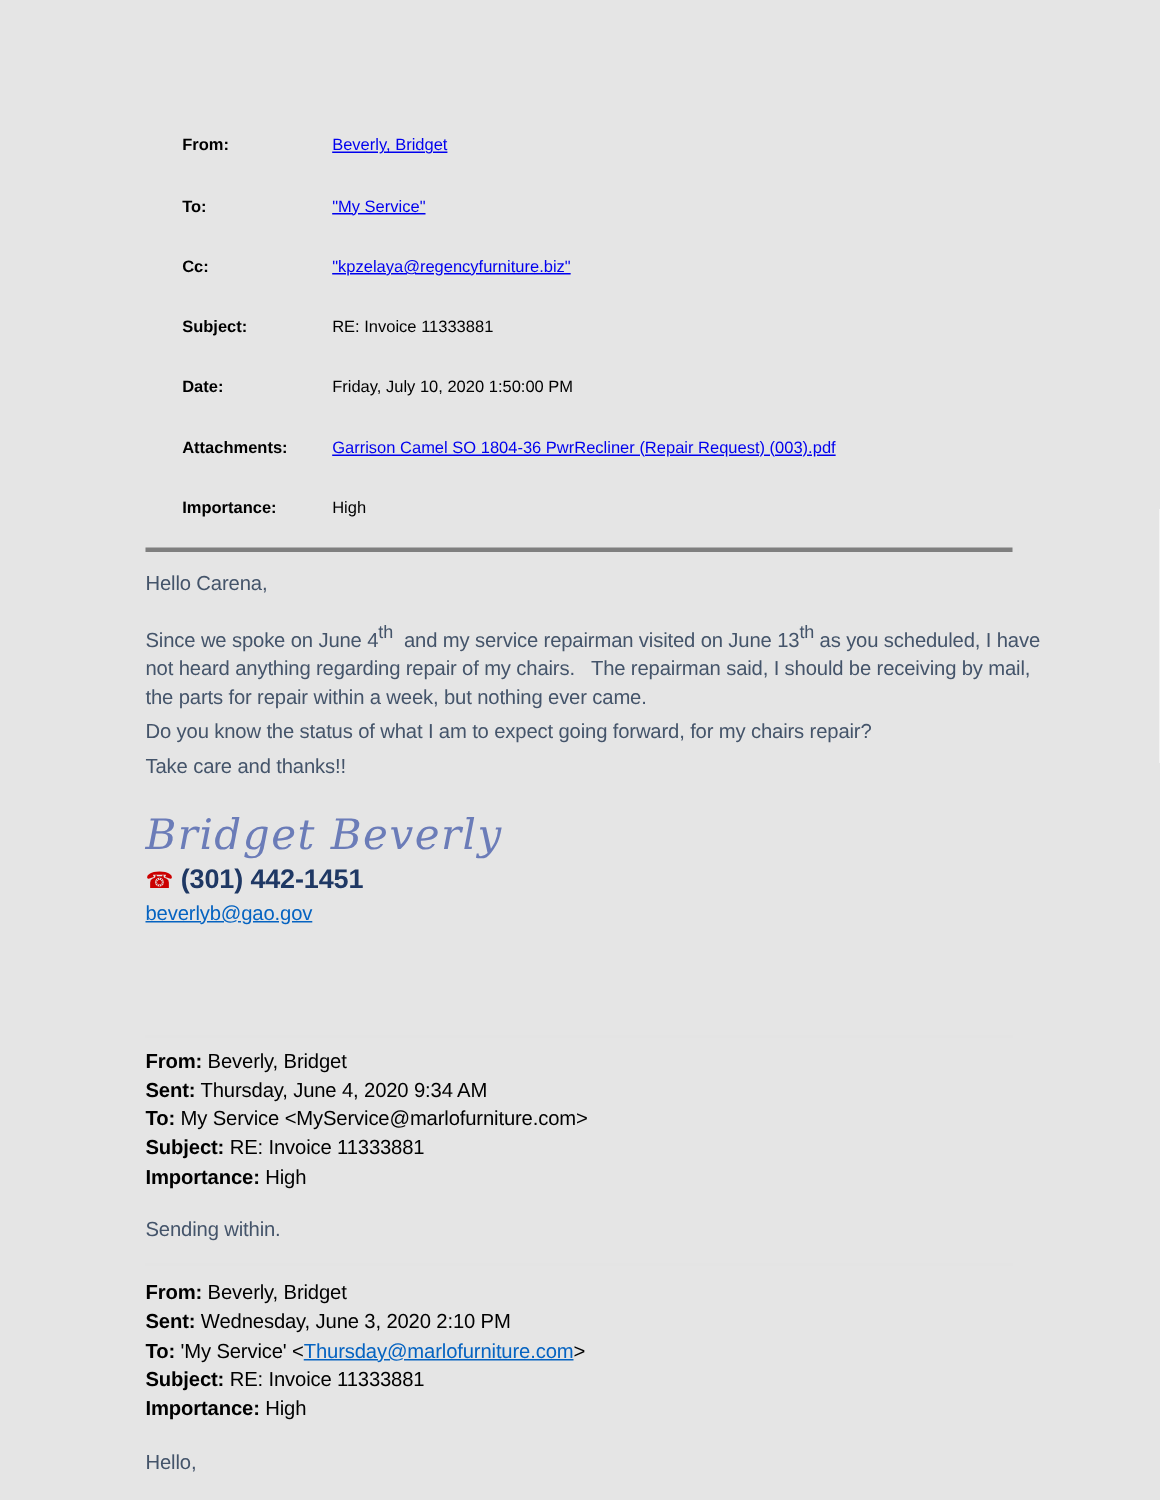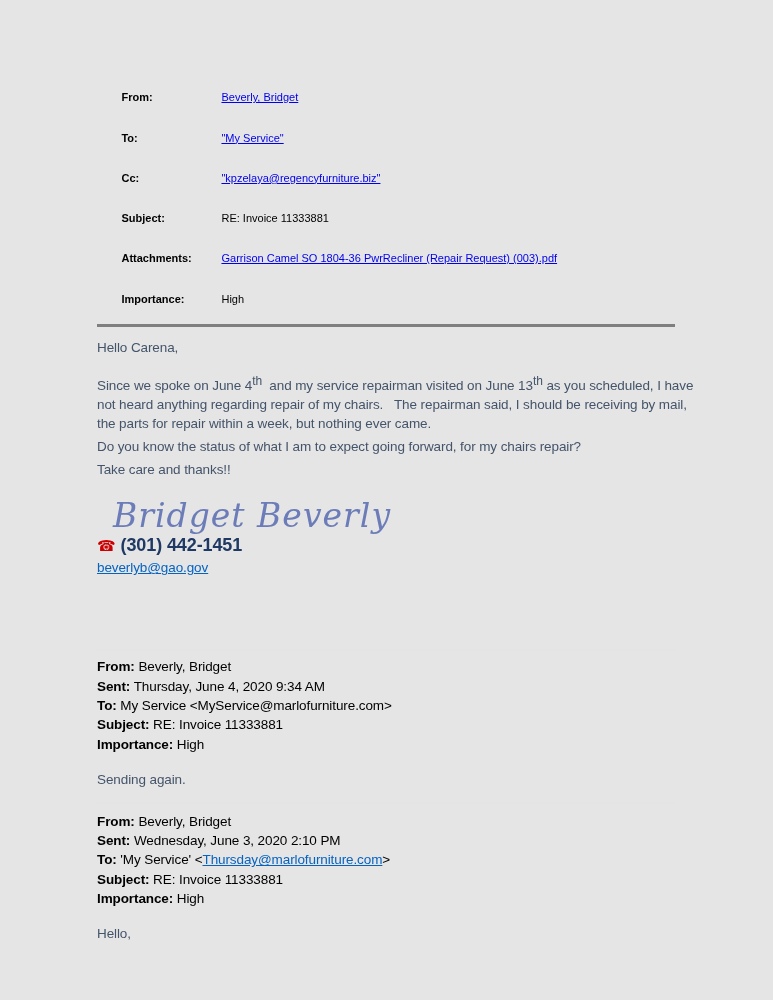--- a/index.html
+++ b/index.html
@@ -49,26 +49,25 @@
 
   
   .body-text { color: #44546A; font-size: 13.5px; letter-spacing: -0.1px; }
   .bline { white-space: pre; line-height: 19px; }
   .bline sup { font-size: 12px; vertical-align: super; line-height: 0; }
 
   
   .sig-name {
     font-family: "DejaVu Serif", serif;
     font-style: italic;
-    font-size: 33px;
+    font-size: 28px;
     color: #6B7CB8;
     letter-spacing: 1px;
     margin-top: 20px;
     line-height: 34px;
-    margin-left: 16px;
   }
   .sig-phone-row { margin-top: 2px; line-height: 20px; white-space: pre; }
   .phone-icon { color: #CC0000; font-size: 15px; }
   .phone-number { color: #1F3864; font-weight: bold; font-size: 18px; }
   .sig-email {
     display: inline-block;
     margin-top: 1px;
     line-height: 19px;
     color: #0563C1;
     text-decoration: underline;
@@ -105,20 +104,23 @@
       <div class="hrow">
         <span class="hlabel">To:</span><a class="hlink">"My Service"</a>
       </div>
       <div class="hrow">
         <span class="hlabel">Cc:</span><a class="hlink">"kpzelaya@regencyfurniture.biz"</a>
       </div>
       <div class="hrow">
         <span class="hlabel">Subject:</span><span class="hvalue">RE: Invoice 11333881</span>
       </div>
       <div class="hrow">
+        <span class="hlabel">Date:</span><span class="hvalue">Friday, July 10, 2020 1:50:00 PM</span>
+      </div>
+      <div class="hrow">
         <span class="hlabel">Attachments:</span><a class="hlink">Garrison Camel SO 1804-36 PwrRecliner (Repair Request) (003).pdf</a>
       </div>
       <div class="hrow">
         <span class="hlabel">Importance:</span><span class="hvalue">High</span>
       </div>
     </div>
 
     <div class="rule-thick"></div>
 
     <div class="body-text">
@@ -142,21 +144,21 @@
 
     <div class="qhdr mt-qhdr">
       <div class="qrow"><b>From:</b><span> Beverly, Bridget</span></div>
       <div class="qrow"><b>Sent:</b><span> Thursday, June 4, 2020 9:34 AM</span></div>
       <div class="qrow"><b>To:</b><span> My Service &lt;MyService@marlofurniture.com&gt;</span></div>
       <div class="qrow"><b>Subject:</b><span> RE: Invoice 11333881</span></div>
       <div class="qrow"><b>Importance:</b><span> High</span></div>
     </div>
 
     <div class="body-text">
-      <div class="bline mt-send">Sending again.</div>
+      <div class="bline mt-send">Sending within.</div>
     </div>
 
     <div class="rule-thin mt-rule2"></div>
 
     <div class="qhdr mt-qhdr2">
       <div class="qrow"><b>From:</b><span> Beverly, Bridget</span></div>
       <div class="qrow"><b>Sent:</b><span> Wednesday, June 3, 2020 2:10 PM</span></div>
       <div class="qrow"><b>To:</b><span> 'My Service' &lt;</span><a class="qlink">Thursday@marlofurniture.com</a><span>&gt;</span></div>
       <div class="qrow"><b>Subject:</b><span> RE: Invoice 11333881</span></div>
       <div class="qrow"><b>Importance:</b><span> High</span></div>

